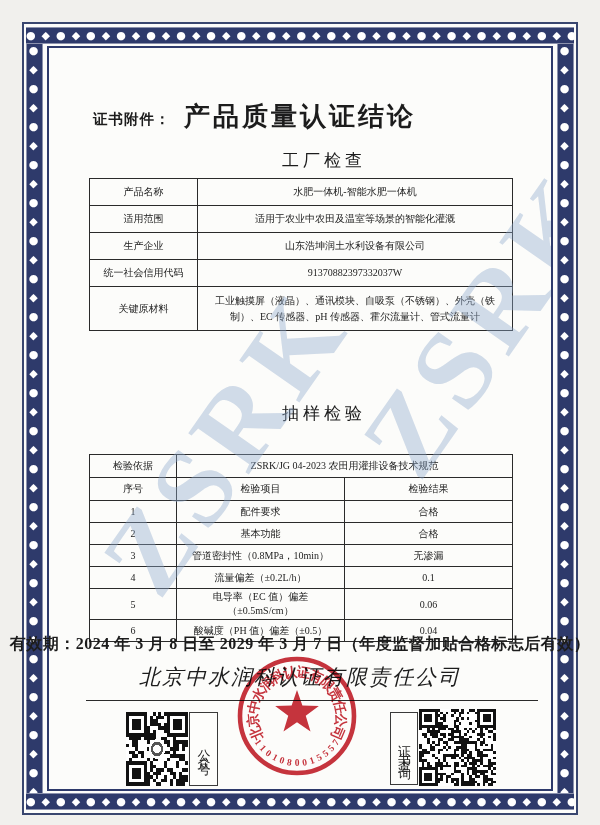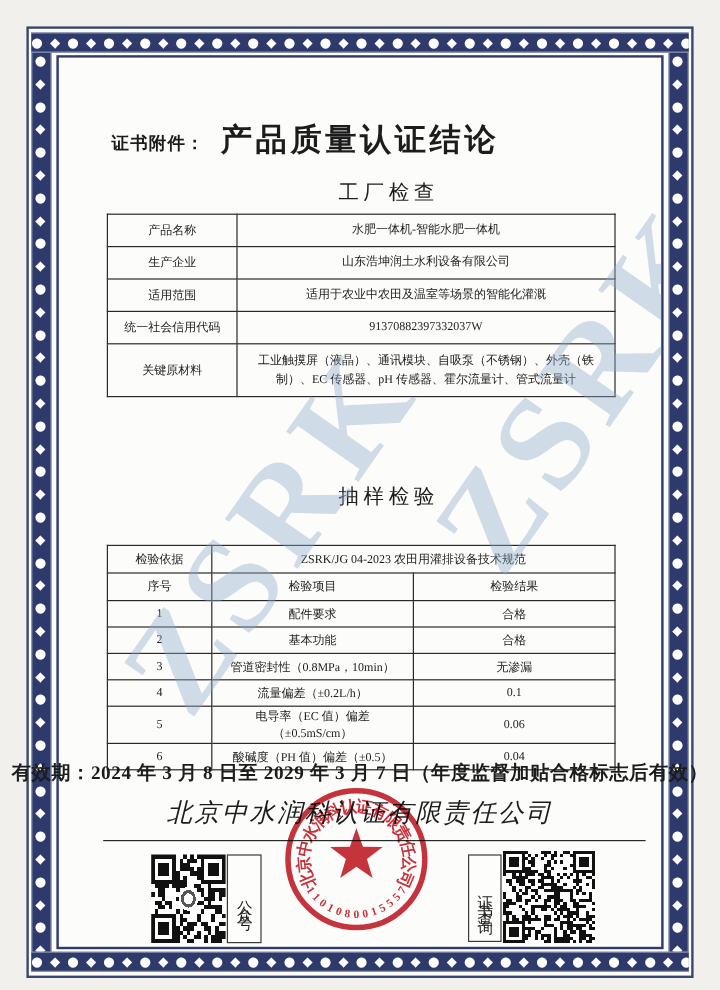--- a/index.html
+++ b/index.html
@@ -104,26 +104,26 @@
     <div class="title">产品质量认证结论</div>
     <div class="sec sec1">工厂检查</div>
 
     <table class="t1">
       <tbody>
           <tr>
         <td class="lbl">产品名称</td>
         <td class="val">水肥一体机-智能水肥一体机</td>
       </tr>
       <tr>
+        <td class="lbl">适用范围</td>
+        <td class="val">适用于农业中农田及温室等场景的智能化灌溉</td>
+      </tr>
+      <tr>
         <td class="lbl">生产企业</td>
         <td class="val">山东浩坤润土水利设备有限公司</td>
-      </tr>
-      <tr>
-        <td class="lbl">适用范围</td>
-        <td class="val">适用于农业中农田及温室等场景的智能化灌溉</td>
       </tr>
       <tr>
         <td class="lbl">统一社会信用代码</td>
         <td class="val">91370882397332037W</td>
       </tr>
       <tr class="tall">
         <td class="lbl">关键原材料</td>
         <td class="val">工业触摸屏（液晶）、通讯模块、自吸泵（不锈钢）、外壳（铁制）、EC 传感器、pH 传感器、霍尔流量计、管式流量计</td>
       </tr>
     </tbody>

